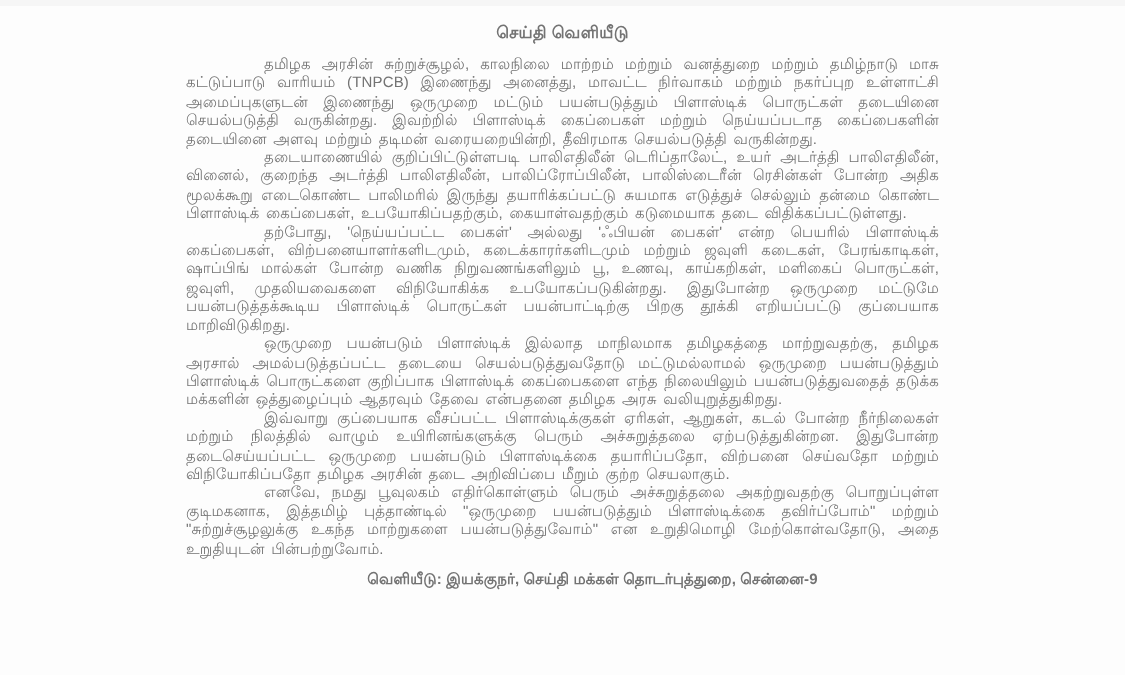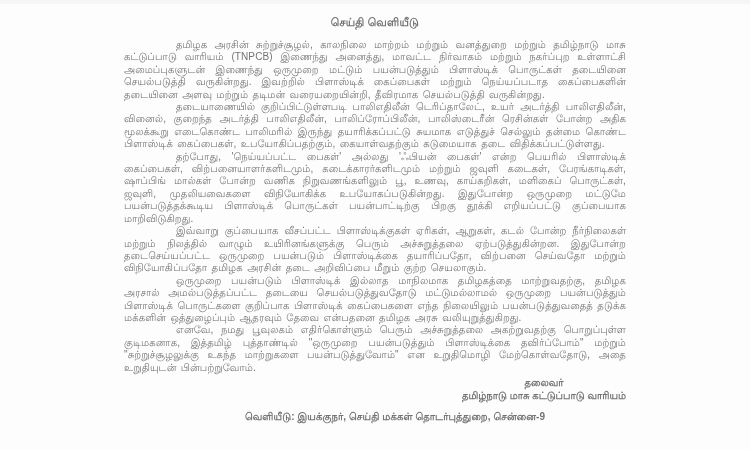--- a/index.html
+++ b/index.html
@@ -62,28 +62,22 @@
 <div class="page">
 
   <div class="doc-title">செய்தி வெளியீடு</div>
 
   <p class="body-par">தமிழக அரசின் சுற்றுச்சூழல், காலநிலை மாற்றம் மற்றும் வனத்துறை மற்றும் தமிழ்நாடு மாசு கட்டுப்பாடு வாரியம் (TNPCB) இணைந்து அனைத்து, மாவட்ட நிர்வாகம் மற்றும் நகர்ப்புற உள்ளாட்சி அமைப்புகளுடன் இணைந்து ஒருமுறை மட்டும் பயன்படுத்தும் பிளாஸ்டிக் பொருட்கள் தடையினை செயல்படுத்தி வருகின்றது. இவற்றில் பிளாஸ்டிக் கைப்பைகள் மற்றும் நெய்யப்படாத கைப்பைகளின் தடையினை அளவு மற்றும் தடிமன் வரையறையின்றி, தீவிரமாக செயல்படுத்தி வருகின்றது.</p>
 
   <p class="body-par">தடையாணையில் குறிப்பிட்டுள்ளபடி பாலிஎதிலீன் டெரிப்தாலேட், உயர் அடர்த்தி பாலிஎதிலீன், வினைல், குறைந்த அடர்த்தி பாலிஎதிலீன், பாலிப்ரோப்பிலீன், பாலிஸ்டைரீன் ரெசின்கள் போன்ற அதிக மூலக்கூறு எடைகொண்ட பாலிமரில் இருந்து தயாரிக்கப்பட்டு சுயமாக எடுத்துச் செல்லும் தன்மை கொண்ட பிளாஸ்டிக் கைப்பைகள், உபயோகிப்பதற்கும், கையாள்வதற்கும் கடுமையாக தடை விதிக்கப்பட்டுள்ளது.</p>
 
   <p class="body-par">தற்போது, 'நெய்யப்பட்ட பைகள்' அல்லது 'ஃபியன் பைகள்' என்ற பெயரில் பிளாஸ்டிக் கைப்பைகள், விற்பனையாளர்களிடமும், கடைக்காரர்களிடமும் மற்றும் ஜவுளி கடைகள், பேரங்காடிகள், ஷாப்பிங் மால்கள் போன்ற வணிக நிறுவணங்களிலும் பூ, உணவு, காய்கறிகள், மளிகைப் பொருட்கள், ஜவுளி, முதலியவைகளை விநியோகிக்க உபயோகப்படுகின்றது. இதுபோன்ற ஒருமுறை மட்டுமே பயன்படுத்தக்கூடிய பிளாஸ்டிக் பொருட்கள் பயன்பாட்டிற்கு பிறகு தூக்கி எறியப்பட்டு குப்பையாக மாறிவிடுகிறது.</p>
 
+  <p class="body-par">ஒருமுறை பயன்படும் பிளாஸ்டிக் இல்லாத மாநிலமாக தமிழகத்தை மாற்றுவதற்கு, தமிழக அரசால் அமல்படுத்தப்பட்ட தடையை செயல்படுத்துவதோடு மட்டுமல்லாமல் ஒருமுறை பயன்படுத்தும் பிளாஸ்டிக் பொருட்களை குறிப்பாக பிளாஸ்டிக் கைப்பைகளை எந்த நிலையிலும் பயன்படுத்துவதைத் தடுக்க மக்களின் ஒத்துழைப்பும் ஆதரவும் தேவை என்பதனை தமிழக அரசு வலியுறுத்துகிறது.</p>
+
   <p class="body-par">இவ்வாறு குப்பையாக வீசப்பட்ட பிளாஸ்டிக்குகள் ஏரிகள், ஆறுகள், கடல் போன்ற நீர்நிலைகள் மற்றும் நிலத்தில் வாழும் உயிரினங்களுக்கு பெரும் அச்சுறுத்தலை ஏற்படுத்துகின்றன. இதுபோன்ற தடைசெய்யப்பட்ட ஒருமுறை பயன்படும் பிளாஸ்டிக்கை தயாரிப்பதோ, விற்பனை செய்வதோ மற்றும் விநியோகிப்பதோ தமிழக அரசின் தடை அறிவிப்பை மீறும் குற்ற செயலாகும்.</p>
-
-  <p class="body-par">ஒருமுறை பயன்படும் பிளாஸ்டிக் இல்லாத மாநிலமாக தமிழகத்தை மாற்றுவதற்கு, தமிழக அரசால் அமல்படுத்தப்பட்ட தடையை செயல்படுத்துவதோடு மட்டுமல்லாமல் ஒருமுறை பயன்படுத்தும் பிளாஸ்டிக் பொருட்களை குறிப்பாக பிளாஸ்டிக் கைப்பைகளை எந்த நிலையிலும் பயன்படுத்துவதைத் தடுக்க மக்களின் ஒத்துழைப்பும் ஆதரவும் தேவை என்பதனை தமிழக அரசு வலியுறுத்துகிறது.</p>
 
   <p class="body-par">எனவே, நமது பூவுலகம் எதிர்கொள்ளும் பெரும் அச்சுறுத்தலை அகற்றுவதற்கு பொறுப்புள்ள குடிமகனாக, இத்தமிழ் புத்தாண்டில் "ஒருமுறை பயன்படுத்தும் பிளாஸ்டிக்கை தவிர்ப்போம்" மற்றும் "சுற்றுச்சூழலுக்கு உகந்த மாற்றுகளை பயன்படுத்துவோம்" என உறுதிமொழி மேற்கொள்வதோடு, அதை உறுதியுடன் பின்பற்றுவோம்.</p>
 
-  <div class="signature">
-    <div class="signature-inner">
-      <div>தலைவர்</div>
-      <div>தமிழ்நாடு மாசு கட்டுப்பாடு வாரியம்</div>
-    </div>
-  </div>
 
   <div class="footer-line">வெளியீடு: இயக்குநர், செய்தி மக்கள் தொடர்புத்துறை, சென்னை-9</div>
 
 </div>
 
 </body></html>

